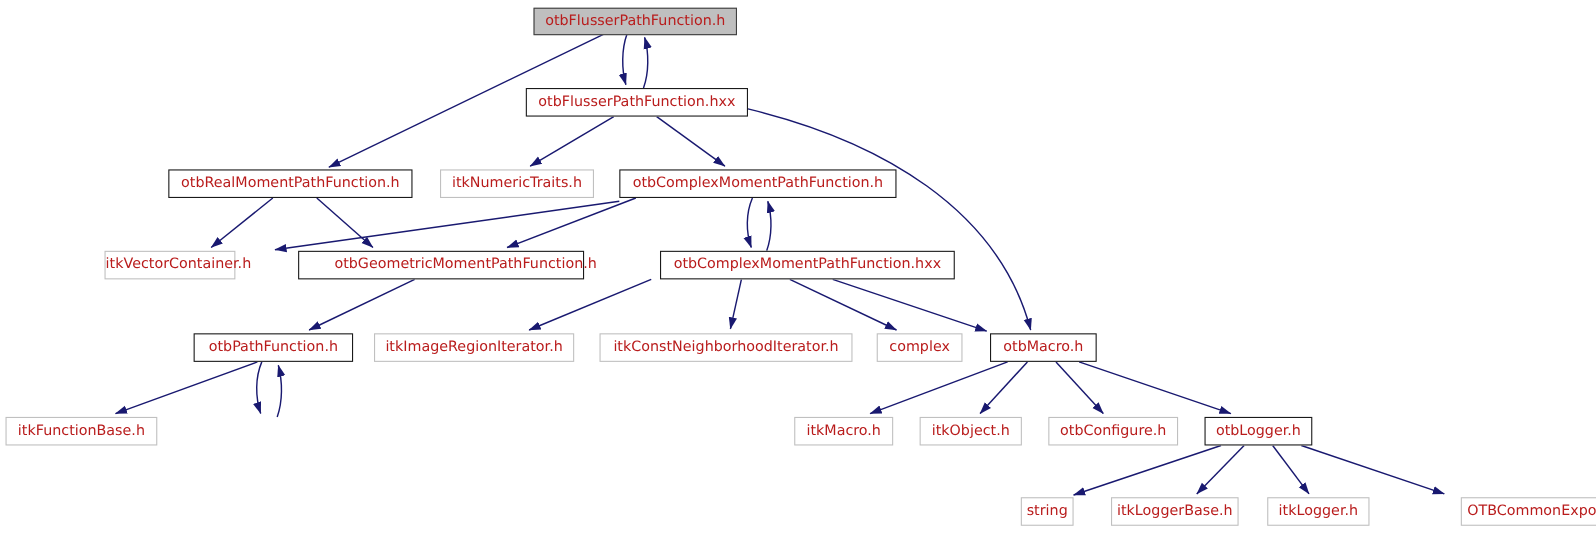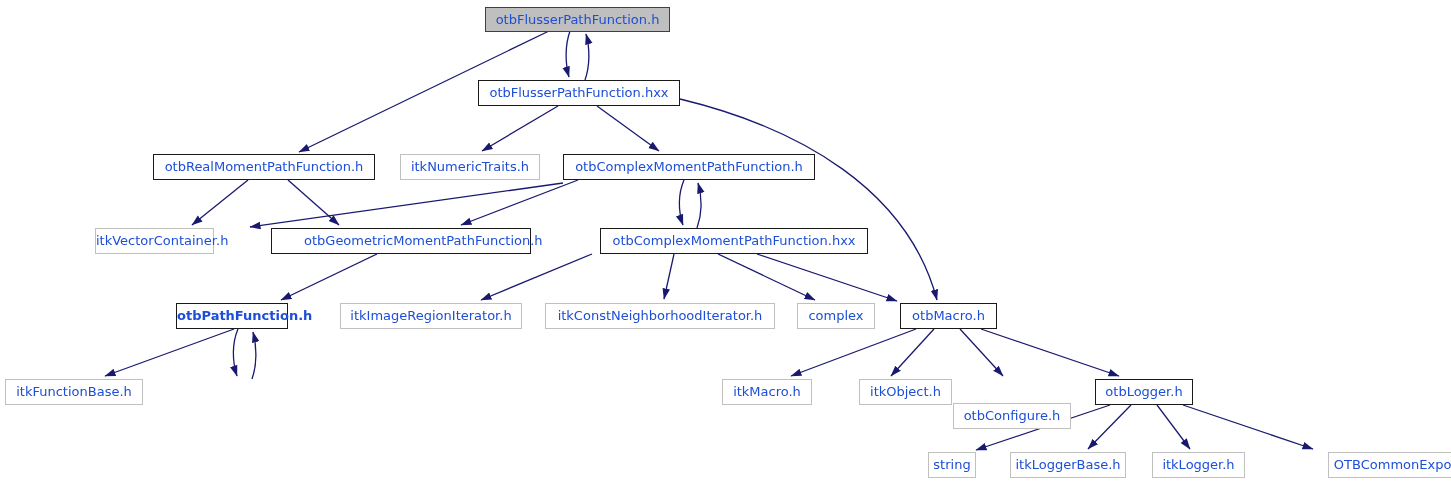--- a/index.html
+++ b/index.html
@@ -21,21 +21,21 @@
     fill: none;
     stroke: #191970;
     stroke-width: 1.3px;
   }
   .node {
     position: absolute;
     box-sizing: border-box;
     height: 26px;
     background: #ffffff;
     border: 1px solid #c0c0c0;
-    color: #1d4ed8;
+    color: #b91c1c;
     font-size: 13px;
     line-height: 23px;
     text-align: center;
     white-space: nowrap;
     overflow: visible;
   }
   .node.internal { border: 1.5px solid #1a1a1a; }
   .node.main {
     background: #bfbfbf;
     border: 1.5px solid #404040;
@@ -84,28 +84,28 @@
   </svg>
 
   <div class="node main" style="left:485px;  top:7px;   width:185px;">otbFlusserPathFunction.h</div>
   <div class="node internal" style="left:478px;  top:80px;  width:202px;">otbFlusserPathFunction.hxx</div>
   <div class="node internal" style="left:153px;  top:154px; width:222px;">otbRealMomentPathFunction.h</div>
   <div class="node" style="left:400px;  top:154px; width:140px;">itkNumericTraits.h</div>
   <div class="node internal" style="left:563px;  top:154px; width:252px;">otbComplexMomentPathFunction.h</div>
   <div class="node" style="left:95px;   top:228px; width:119px;">itkVectorContainer.h</div>
   <div class="node internal" style="left:271px;  top:228px; width:260px;padding-left:32px;">otbGeometricMomentPathFunction.h</div>
   <div class="node internal" style="left:556px;  top:228px; width:268px;margin-left:44px;">otbComplexMomentPathFunction.hxx</div>
-  <div class="node internal" style="left:176px;  top:303px; width:112px;font-weight:bold;">otbPathFunction.h</div>
+  <div class="node internal" style="left:176px;  top:303px; width:145px;">otbPathFunction.h</div>
   <div class="node" style="left:340px;  top:303px; width:182px;">itkImageRegionIterator.h</div>
   <div class="node" style="left:545px;  top:303px; width:230px;">itkConstNeighborhoodIterator.h</div>
   <div class="node" style="left:797px;  top:303px; width:78px;">complex</div>
   <div class="node internal" style="left:900px;  top:303px; width:97px;">otbMacro.h</div>
   <div class="node" style="left:5px;    top:379px; width:138px;">itkFunctionBase.h</div>
   <div class="node" style="left:722px;  top:379px; width:90px;">itkMacro.h</div>
-  <div class="node" style="left:836px;  top:379px; width:93px;margin-left:23px;">itkObject.h</div>
-  <div class="node" style="left:953px;  top:379px; width:118px;margin-top:24px;">otbConfigure.h</div>
+  <div class="node" style="left:836px;  top:379px; width:93px;">itkObject.h</div>
+  <div class="node" style="left:953px;  top:379px; width:118px;">otbConfigure.h</div>
   <div class="node internal" style="left:1095px; top:379px; width:98px;">otbLogger.h</div>
   <div class="node" style="left:928px;  top:452px; width:48px;">string</div>
   <div class="node" style="left:1010px; top:452px; width:116px;">itkLoggerBase.h</div>
   <div class="node" style="left:1152px; top:452px; width:93px;">itkLogger.h</div>
   <div class="node" style="left:1280px; top:452px; width:152px;margin-left:48px;">OTBCommonExport.h</div>
 
 </div>
 
 </body></html>

